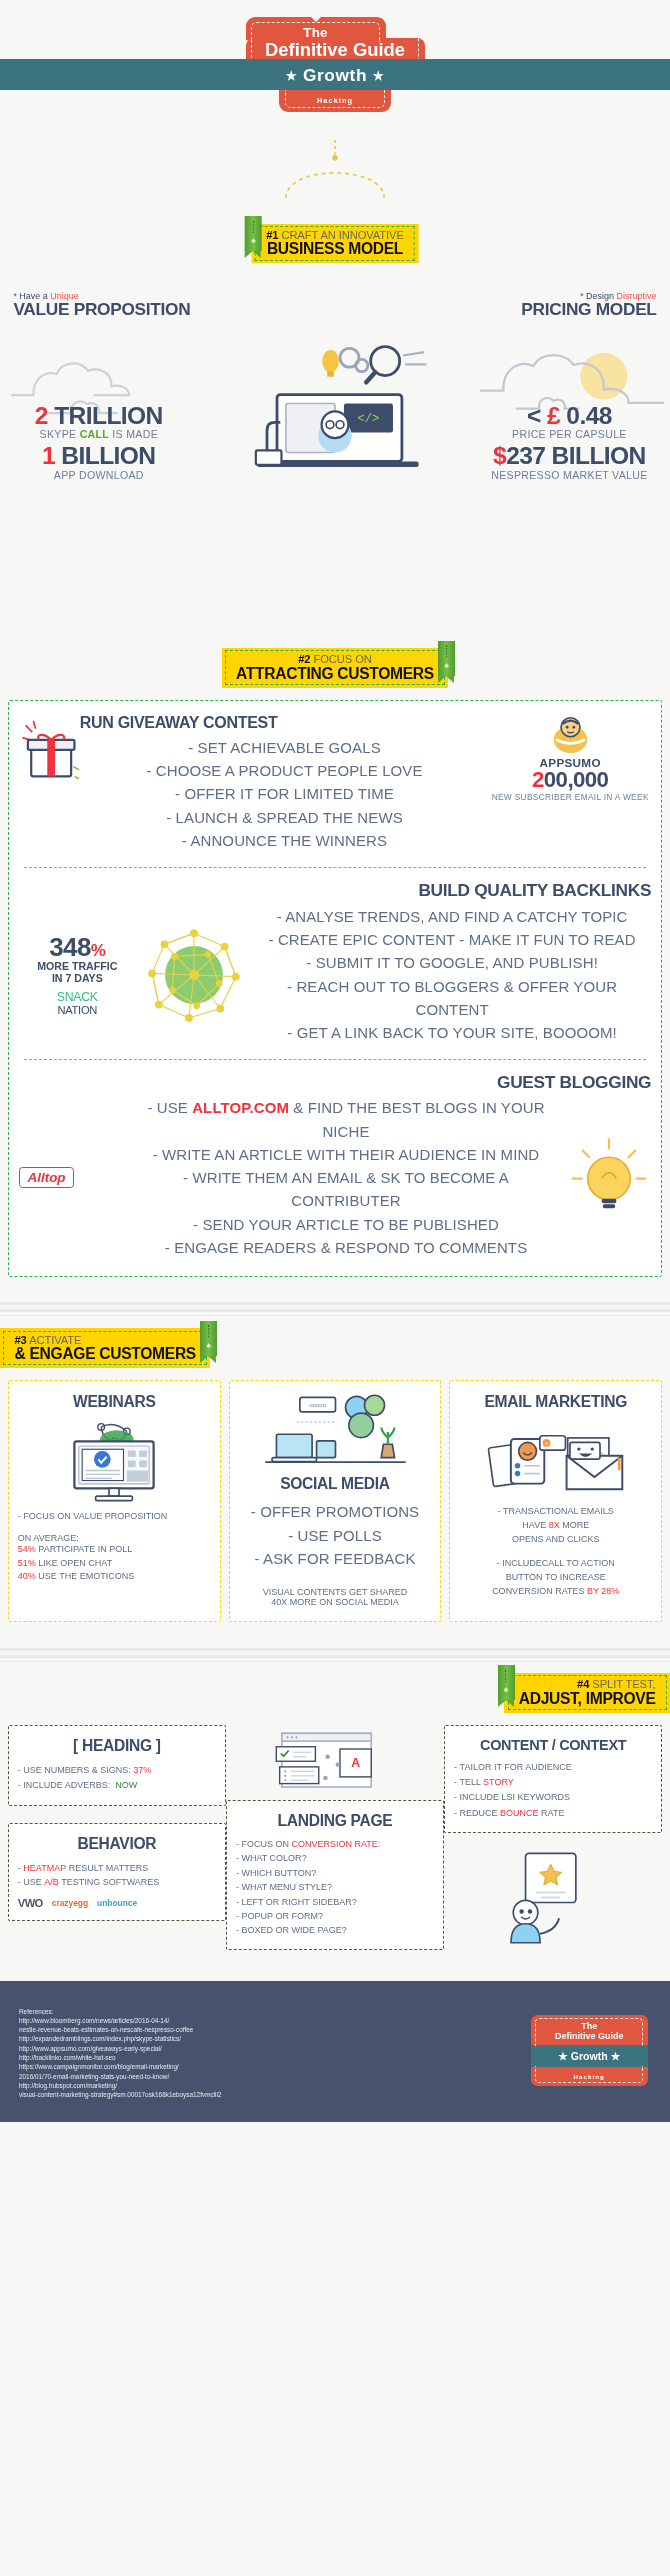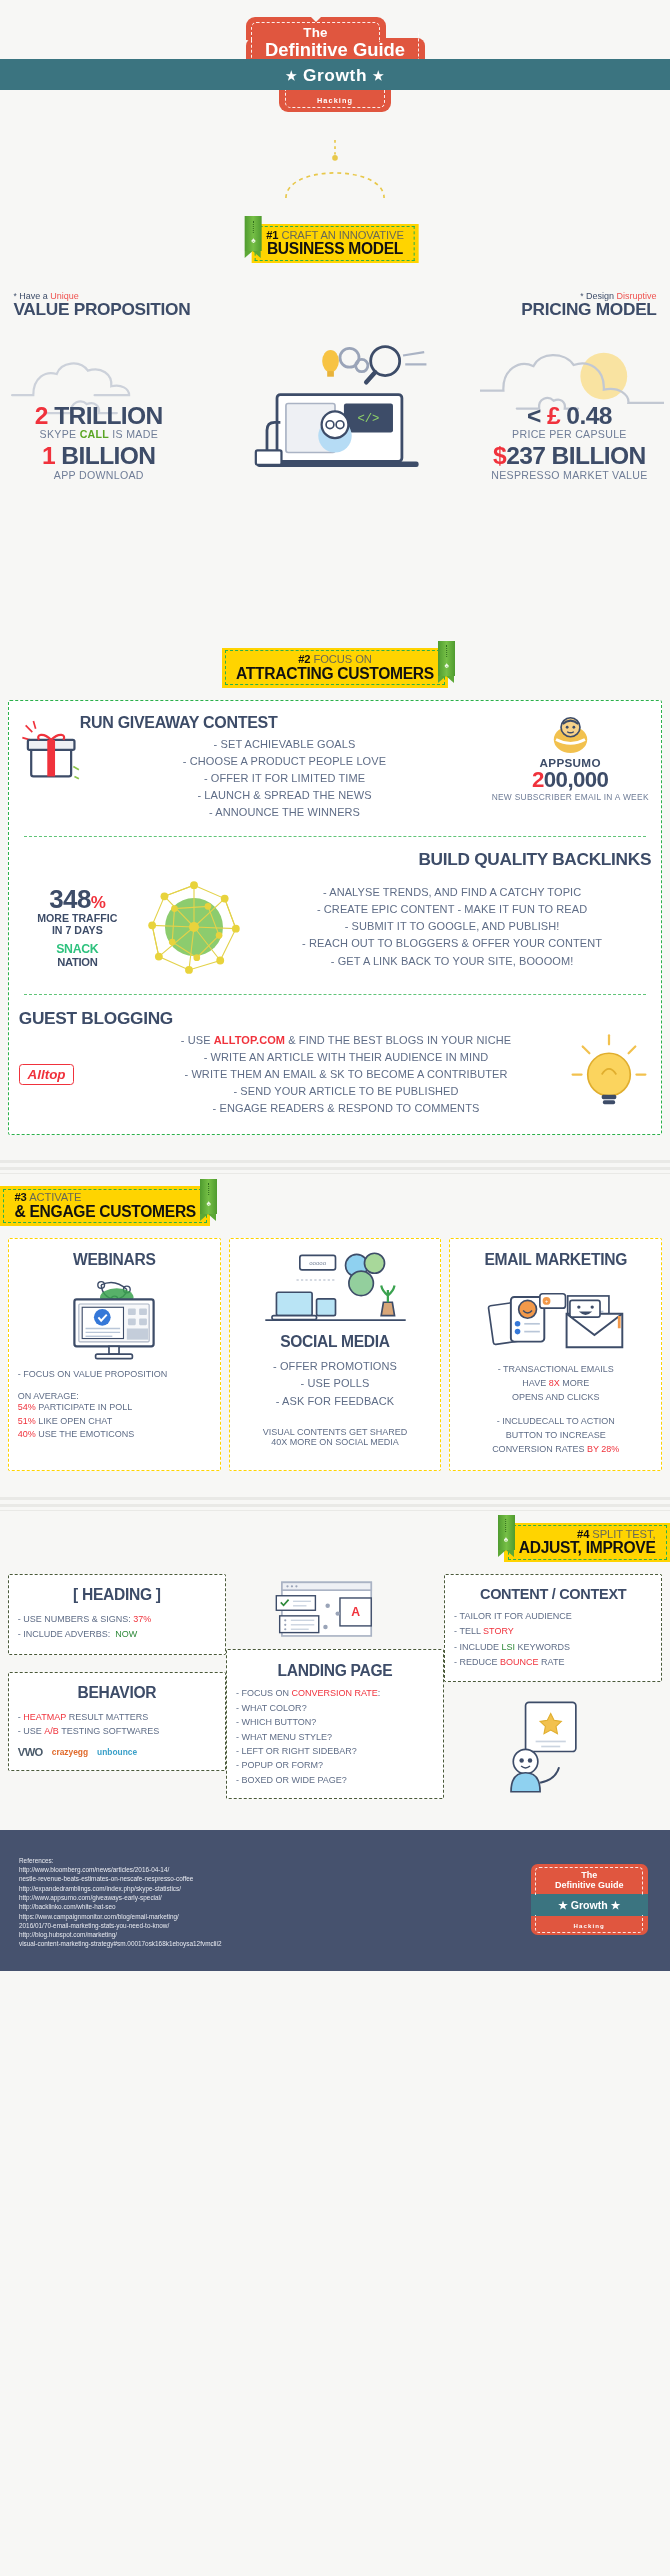--- a/index.html
+++ b/index.html
@@ -73,21 +73,21 @@
   .s1 .stats-l { position:absolute; left:12.3px; top:168px; text-align:center; width:173px; }
   .s1 .stats-r { position:absolute; right:5.6px; top:168px; text-align:center; width:190px; }
   .cloud { position:absolute; opacity:.55; }
 
   
   .s2 { position:relative; }
   .s2box { margin:0 7.8px; border:1.1px dashed #2bb14b; border-radius:2.2px; background:#fff;
      padding:14.5px 10px 17px; position:relative; }
   .divider-green { border-top:1.1px dashed #2bb14b; margin:14.5px 5.6px; opacity:.75;}
   .bullets { list-style:none; }
-  .bullets li { font-size:11px; color:#5f6d87; line-height:1.55; letter-spacing:0.1px; font-weight:300;}
+  .bullets li { font-size:15px; color:#5f6d87; line-height:1.55; letter-spacing:0.1px; font-weight:300;}
   .bullets li .red { color:#f0323c; font-weight:bold; }
 
   
   .stripes { height:14.5px; background:repeating-linear-gradient(180deg,#e9e9e6 0 3.4px,#f7f7f5 3.4px 6.7px); }
   .card-dashed { border:1.1px dashed #ffd400; background:#fff; border-radius:1.7px; padding:12.3px 9px 13.4px; }
   .cardtitle { font-size:15.6px; font-weight:bold; text-align:center; color:#3d4c68; letter-spacing:-0.3px;}
 
   
   .card-olive { border:1.1px dashed #4a5a3a; background:#fff; border-radius:1.7px; padding:11.2px 9px; }
 
@@ -99,21 +99,21 @@
   .foot-badge { position:absolute; right:22.3px; top:34px; width:117px; text-align:center; }
   .fb-top { background:#e0563f; border-radius:6.7px 6.7px 0 0; padding:5.6px 3.4px 3.4px; position:relative;}
   .fb-top::before{content:"";position:absolute;left:4.5px;right:4.5px;top:2.8px;bottom:-1.1px;border:1.1px dashed rgba(255,255,255,.85);border-bottom:none;border-radius:4.5px 4.5px 0 0;}
   .fb-top span{position:relative;z-index:2;color:#fff;font-size:9px;font-weight:bold;line-height:1.15;display:block;}
   .fb-teal{ background:#3b7480; padding:5px 0; color:#fff; font-size:10.6px; font-weight:bold;}
   .fb-bot{ background:#e0563f; border-radius:0 0 6.7px 6.7px; padding:3.9px 0 5.6px; position:relative;}
   .fb-bot::before{content:"";position:absolute;left:4.5px;right:4.5px;top:-1.1px;bottom:2.8px;border:1.1px dashed rgba(255,255,255,.85);border-top:none;border-radius:0 0 4.5px 4.5px;}
   .fb-bot span{position:relative;z-index:2;color:#fff;font-size:6.1px;letter-spacing:1.1px;font-weight:bold;}
   .alltop { display:inline-block; background:#fff; border:1.7px solid #f0323c; color:#f0323c;
      font-weight:bold; font-size:13.4px; padding:1.7px 7.8px; border-radius:3.4px; font-style:italic;}
-  .snack { font-size:12.3px; font-weight:bold; color:#2ec27e; letter-spacing:-0.3px;}
+  .snack { font-size:12.3px; font-weight:normal; color:#2ec27e; letter-spacing:-0.3px;}
   .snack .d { color:#3d4c68; display:block; font-size:11.2px; }
 </style>
 </head>
 <body>
 
 <div class="page">
 
   <div class="hdr">
     <div class="ribbon-wrap">
       <div>
@@ -321,21 +321,21 @@
             <li>- SUBMIT IT TO GOOGLE, AND PUBLISH!</li>
             <li>- REACH OUT TO BLOGGERS &amp; OFFER YOUR CONTENT</li>
             <li>- GET A LINK BACK TO YOUR SITE, BOOOOM!</li>
           </ul>
         </div>
       </div>
 
       <div class="divider-green"></div>
 
       <div>
-        <div class="hdg-big" style="text-align:left;">GUEST BLOGGING</div>
+        <div class="hdg-big" style="text-align:right;">GUEST BLOGGING</div>
         <div style="display:flex;align-items:center;gap:10px;margin-top:4.5px;">
           <div style="width:106px;text-align:left;">
             <span class="alltop">Alltop</span>
           </div>
           <ul class="bullets" style="flex:1;text-align:center;">
             <li><span>- USE </span><span class="red">ALLTOP.COM</span><span> &amp; FIND THE BEST BLOGS IN YOUR NICHE</span></li>
             <li><span>- WRITE AN ARTICLE WITH THEIR AUDIENCE IN MIND</span></li>
             <li><span>- WRITE THEM AN EMAIL &amp; SK TO BECOME A CONTRIBUTER</span></li>
             <li><span>- SEND YOUR ARTICLE TO BE PUBLISHED</span></li>
             <li><span>- ENGAGE READERS &amp; RESPOND TO COMMENTS</span></li>

